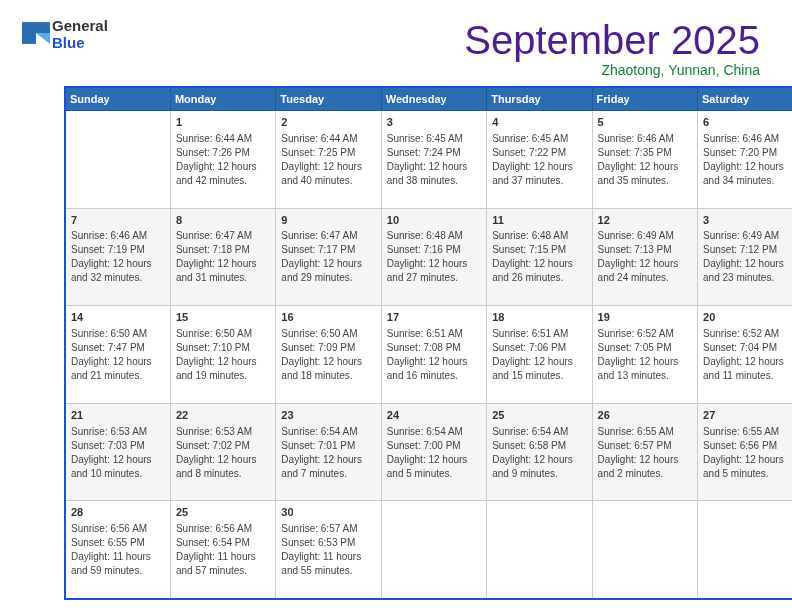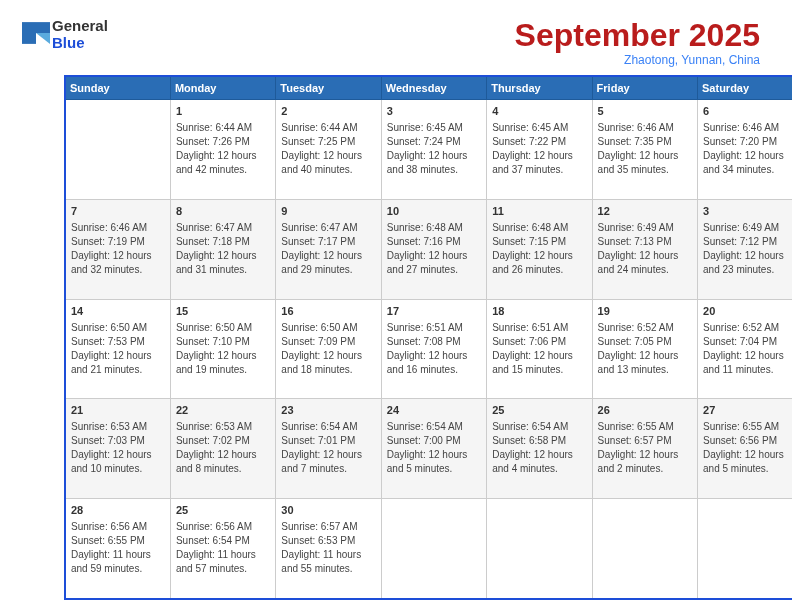--- a/index.html
+++ b/index.html
@@ -39,28 +39,28 @@
     }
     .logo-icon {
       width: 28px;
       height: 22px;
       margin-left: 2px;
     }
     .title-section {
       text-align: right;
     }
     .month-title {
-      font-size: 32px;
-      font-weight: bold;
-      color: #b91c1c;
+      font-size: 40px;
+      font-weight: normal;
+      color: #4c1d95;
       line-height: 1.1;
     }
     .subtitle {
-      font-size: 12px;
-      color: #3b82f6;
+      font-size: 14px;
+      color: #15803d;
     }
     .calendar {
       flex: 1;
       border: 2px solid #1d4ed8;
       border-collapse: collapse;
       width: 100%;
       table-layout: fixed;
       margin-left: 44px;
     }
     .calendar th {
@@ -255,21 +255,21 @@
               <div>Daylight: 12 hours</div>
               <div>and 23 minutes.</div>
             </div>
           </td>
         </tr>
         <tr class="">
           <td>
             <span class="day-num">14</span>
             <div class="cell-content">
               <div>Sunrise: 6:50 AM</div>
-              <div>Sunset: 7:53 PM</div>
+              <div>Sunset: 7:47 PM</div>
               <div>Daylight: 12 hours</div>
               <div>and 21 minutes.</div>
             </div>
           </td>
           <td>
             <span class="day-num">15</span>
             <div class="cell-content">
               <div>Sunrise: 6:50 AM</div>
               <div>Sunset: 7:10 PM</div>
               <div>Daylight: 12 hours</div>
@@ -358,21 +358,21 @@
               <div>Daylight: 12 hours</div>
               <div>and 5 minutes.</div>
             </div>
           </td>
           <td>
             <span class="day-num">25</span>
             <div class="cell-content">
               <div>Sunrise: 6:54 AM</div>
               <div>Sunset: 6:58 PM</div>
               <div>Daylight: 12 hours</div>
-              <div>and 4 minutes.</div>
+              <div>and 9 minutes.</div>
             </div>
           </td>
           <td>
             <span class="day-num">26</span>
             <div class="cell-content">
               <div>Sunrise: 6:55 AM</div>
               <div>Sunset: 6:57 PM</div>
               <div>Daylight: 12 hours</div>
               <div>and 2 minutes.</div>
             </div>

